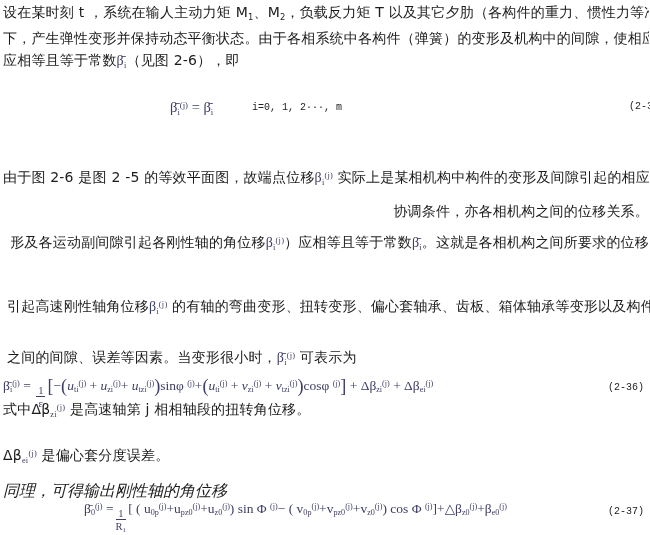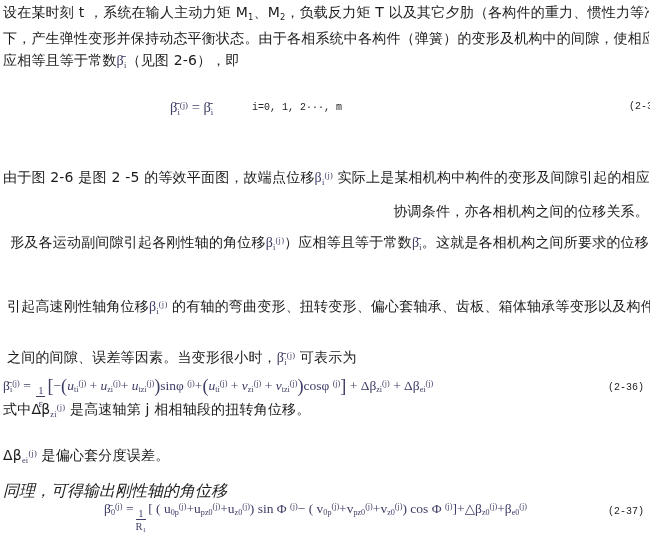--- a/index.html
+++ b/index.html
@@ -40,21 +40,21 @@
   .eq235-lhs{position:absolute;left:170px;top:0;font-size:14.5px;}
   .eq235-cond1{position:absolute;left:252px;top:3px;}
   .eq235-num{position:absolute;right:14px;top:2px;margin-left:12px;}
   .eq235-cond2{position:absolute;left:252px;top:34px;}
 
   #eq236{top:357px;left:0;width:650px;height:36px;margin-top:16px;}
   .eq236-body{position:absolute;left:3px;top:4px;}
   .eq236-num{position:absolute;right:6px;top:9px;}
 
   #eq237{top:498px;left:0;width:650px;height:34px;}
-  .eq237-body{position:absolute;left:104px;top:2px;}
+  .eq237-body{position:absolute;left:84px;top:2px;}
   .eq237-num{position:absolute;right:6px;top:8px;}
 </style>
 </head>
 <body>
 
 <div id="para1" class="abs para">
   <div class="line"><span class="">设在某时刻 t ，系统在输人主动力矩 M</span><span class="sub">1</span><span class="">、M</span><span class="sub">2</span><span class="">，负载反力矩 T 以及其它夕肋（各构件的重力、惯性力等准用</span></div>
   <div class="line"><span class="">下，产生弹性变形并保持动态平衡状态。由于各相系统中各构件（弹簧）的变形及机构中的间隙，使相应</span></div>
   <div class="line"><span class="">应相等且等于常数</span><span class="mth">β̄</span><span class="sub mth">i</span><span class="">（见图 2-6），即</span></div>
 </div>

